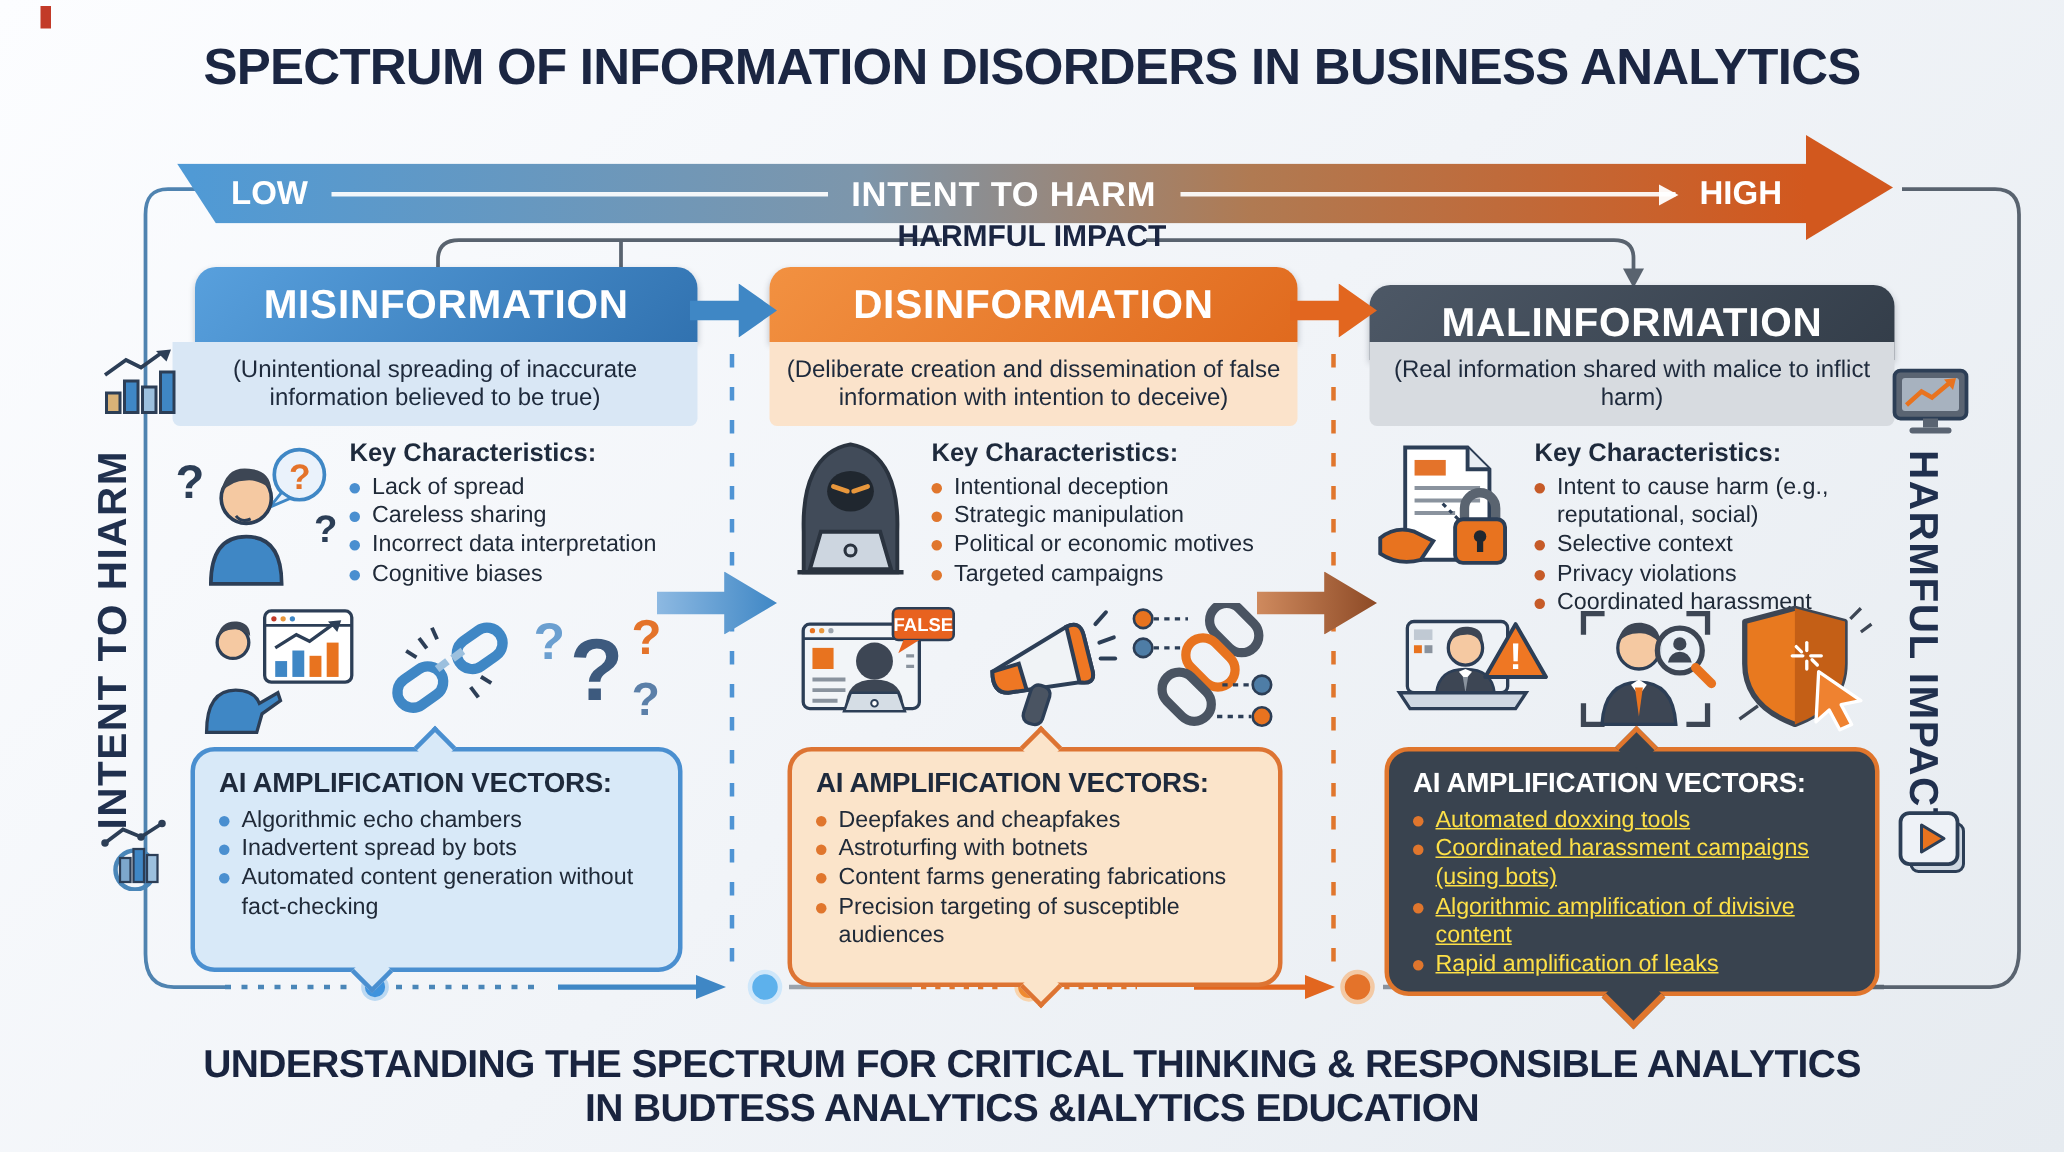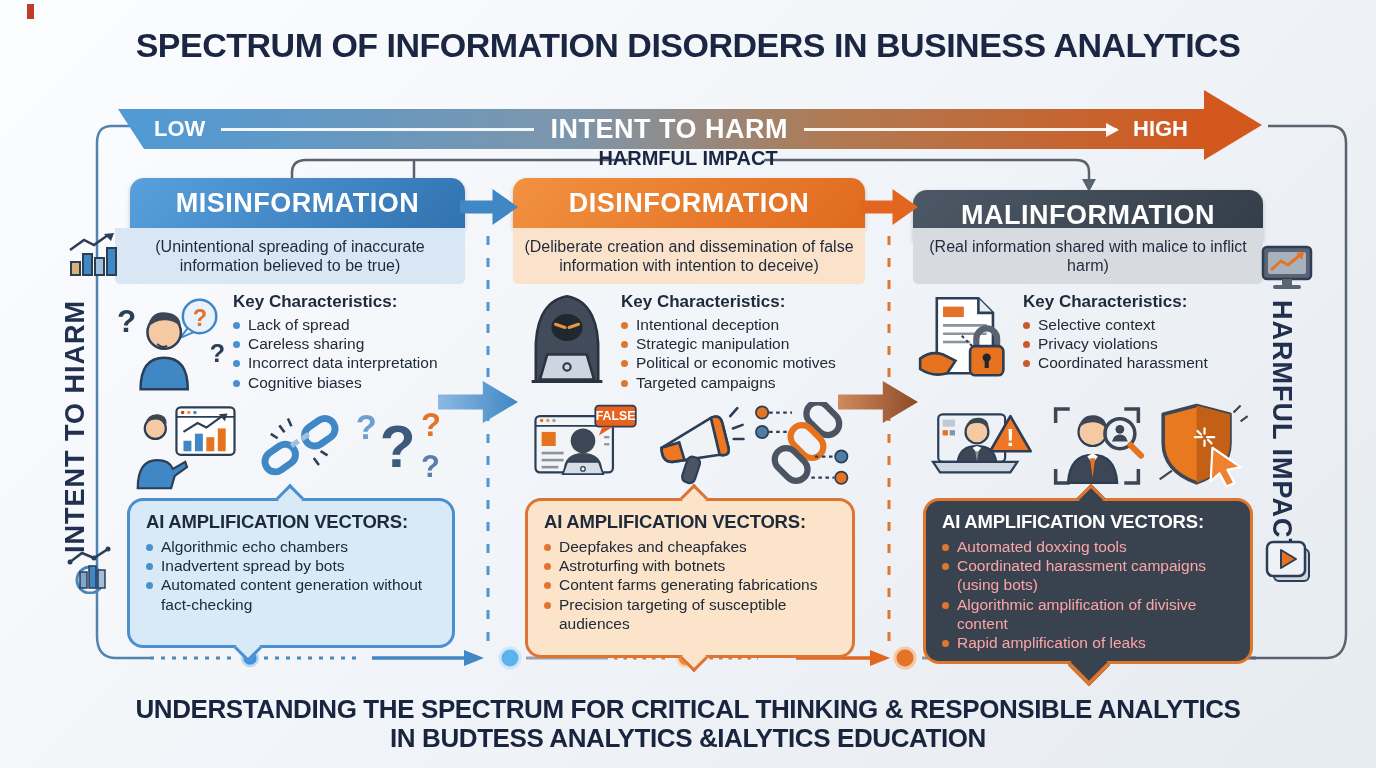--- a/index.html
+++ b/index.html
@@ -22,21 +22,21 @@
     display:flex; align-items:center; color:#fff; font-weight:800; }
   .axis-head { position:absolute; left:1086px; top:-14px; width:58px; height:70px;
     background:#d2581e; clip-path:polygon(0 0,100% 50%,0 100%); }
   .axis-low { padding-left:36px; font-size:22px; }
   .axis-high { padding-right:16px; font-size:22px; }
   .axis-mid { flex:1; display:flex; align-items:center; }
   .axis-line { flex:1; height:0; border-top:3px solid rgba(255,255,255,.92); margin:0 16px; }
   .axis-line.arr { position:relative; }
   .axis-line.arr::after { content:''; position:absolute; right:-2px; top:-8px;
     border-left:13px solid rgba(255,255,255,.95); border-top:7px solid transparent; border-bottom:7px solid transparent; }
-  .axis-center { font-size:27px; letter-spacing:0.5px; }
+  .axis-center { font-size:23px; letter-spacing:0.5px; }
 
   .harmful-label { position:absolute; top:147px; left:0; right:0; text-align:center;
     font-size:20px; font-weight:800; color:#1b2642; z-index:3; }
 
   
   .v-label { position:absolute; z-index:3; font-weight:800; color:#20304e; letter-spacing:1px;
     writing-mode:vertical-rl; text-align:center; font-size:27px; }
   .v-label.left { left:60px; top:262px; height:330px; transform:rotate(180deg); }
   .v-label.right { left:1266px; top:258px; height:340px; }
   .side-icon { position:absolute; z-index:3; }
@@ -78,21 +78,21 @@
     display:flex; align-items:center; justify-content:space-between; padding:0 8px; }
 
   .ai-box { position:absolute; left:12px; right:10px; top:320px; border-radius:16px;
     border:3px solid; padding:10px 14px 8px 16px; }
   .col-1 .ai-box { background:#d8e9f8; border-color:#4a8fd0; height:150px; }
   .col-2 .ai-box { background:#fbe4ca; border-color:#dd7433; height:160px; }
   .col-3 .ai-box { background:#39434f; border-color:#e0762d; height:166px; left:10px; }
   .ai-title { font-size:18.5px; font-weight:800; color:#1e2a3c; margin-bottom:4px; letter-spacing:-0.2px; }
   .col-3 .ai-title { color:#fff; }
   .ai-box ul.blist li { font-size:15.5px; }
-  .col-3 .ai-box ul.blist li { color:#fca5a5; --bullet:#e0762d; }
+  .col-3 .ai-box ul.blist li { color:#fde047;text-decoration:underline; --bullet:#e0762d; }
 
   .notch { position:absolute; width:20px; height:20px; transform:rotate(45deg); }
   .notch.top { top:-13px; }
   .notch.bottom { bottom:-13px; }
   .col-1 .notch { background:#d8e9f8; }
   .col-1 .notch.top { left:150px; border-left:3px solid #4a8fd0; border-top:3px solid #4a8fd0; }
   .col-1 .notch.bottom { left:108px; border-right:3px solid #4a8fd0; border-bottom:3px solid #4a8fd0; }
   .col-2 .notch { background:#fbe4ca; }
   .col-2 .notch.top { left:156px; border-left:3px solid #dd7433; border-top:3px solid #dd7433; }
   .col-2 .notch.bottom { left:156px; border-right:3px solid #dd7433; border-bottom:3px solid #dd7433; }
@@ -391,20 +391,21 @@
         <path d="M44,44 l6,6 M52,52 l5,5" stroke="#2c3e56" stroke-width="2" stroke-dasharray="3 3"></path>
         <path d="M58,54 v-7 a10,10 0 0 1 20,0 v7" fill="none" stroke="#5a6470" stroke-width="6"></path>
         <rect x="52" y="54" width="32" height="28" rx="5" fill="#e8731f" stroke="#2c3e56" stroke-width="2.5"></rect>
         <circle cx="68" cy="65" r="4" fill="#20272f"></circle>
         <rect x="66" y="66" width="4" height="9" fill="#20272f"></rect>
         <path d="M4,66 Q14,58 26,62 L38,68 L30,80 Q16,84 4,76 Z" fill="#e8731f" stroke="#2c3e56" stroke-width="2.5"></path>
       </svg>
       <div class="kc-text">
         <div class="kc-title">Key Characteristics:</div>
         <ul class="blist">
+          <li>Intent to cause harm (e.g., reputational, social)</li>
           <li>Selective context</li>
           <li>Privacy violations</li>
           <li>Coordinated harassment</li>
         </ul>
       </div>
     </div>
 
     <div class="icon-row">
       <svg width="118" height="88" viewBox="0 0 120 100">
         <rect x="8" y="14" width="76" height="54" rx="5" fill="#eef2f6" stroke="#2c3e56" stroke-width="2.5"></rect>

